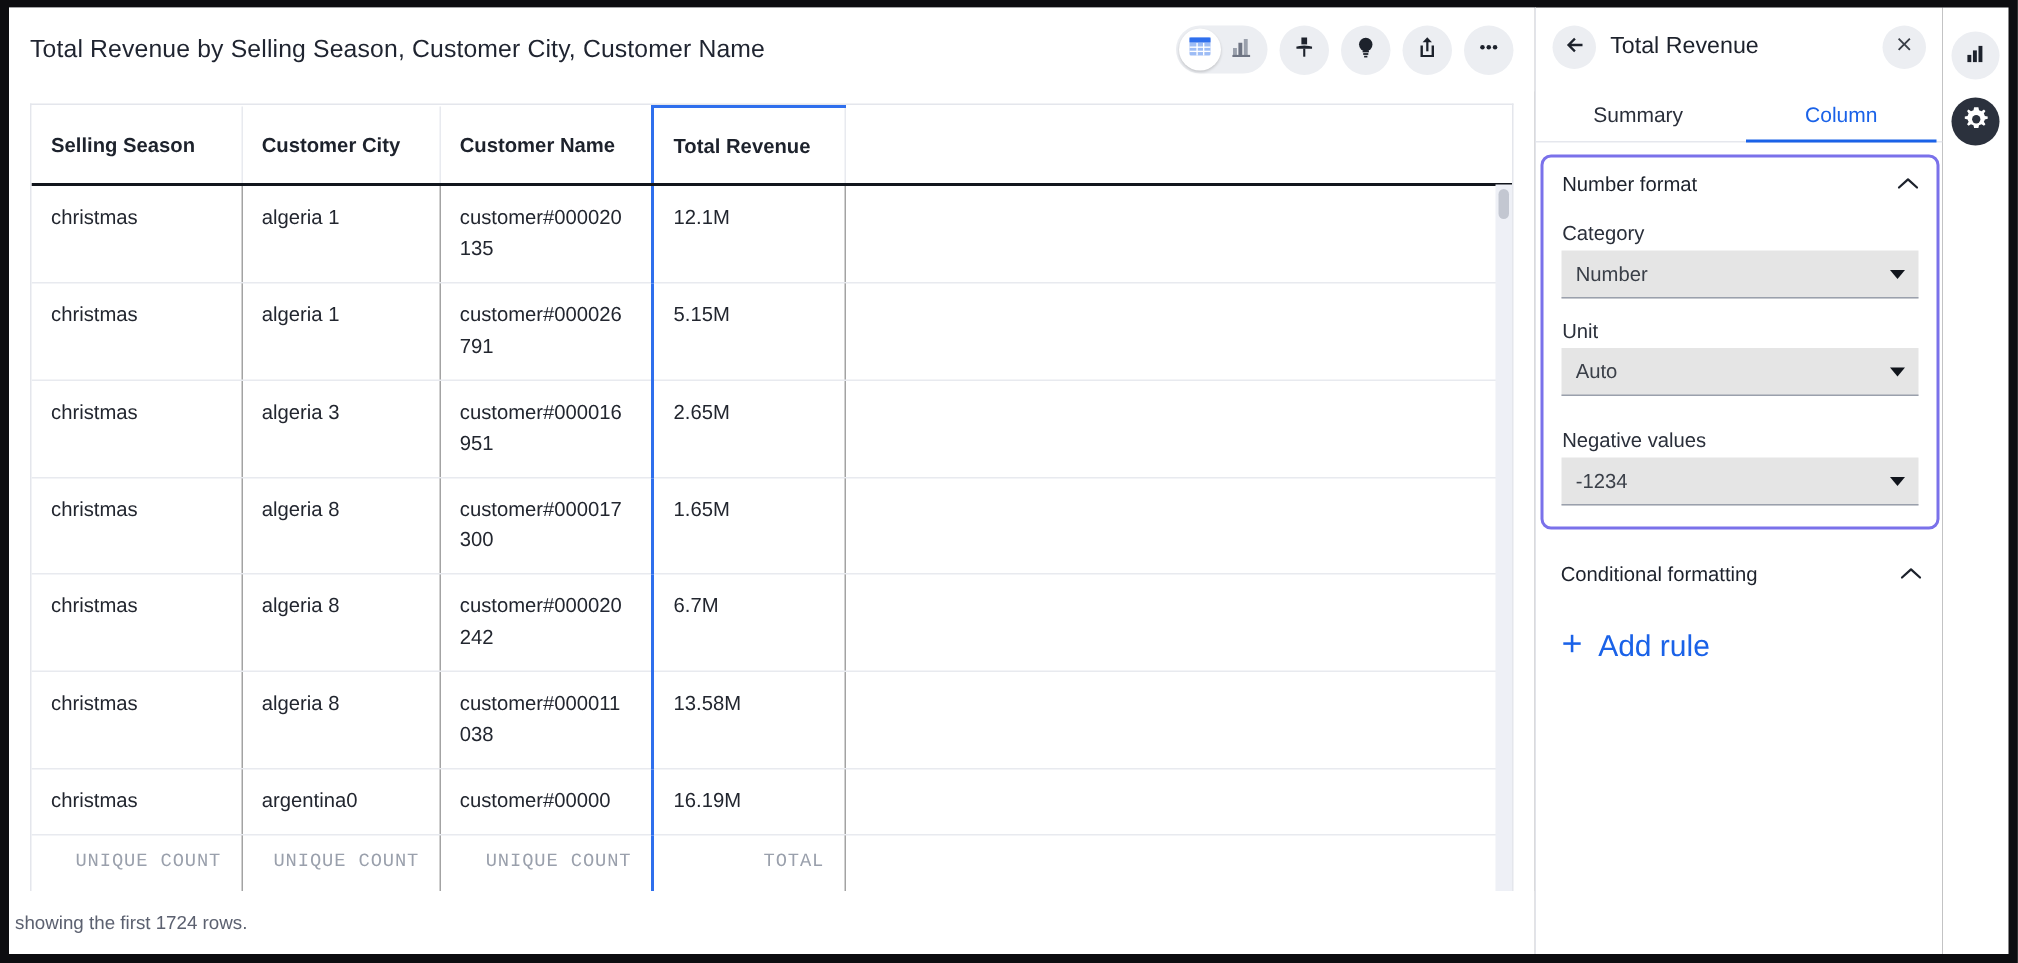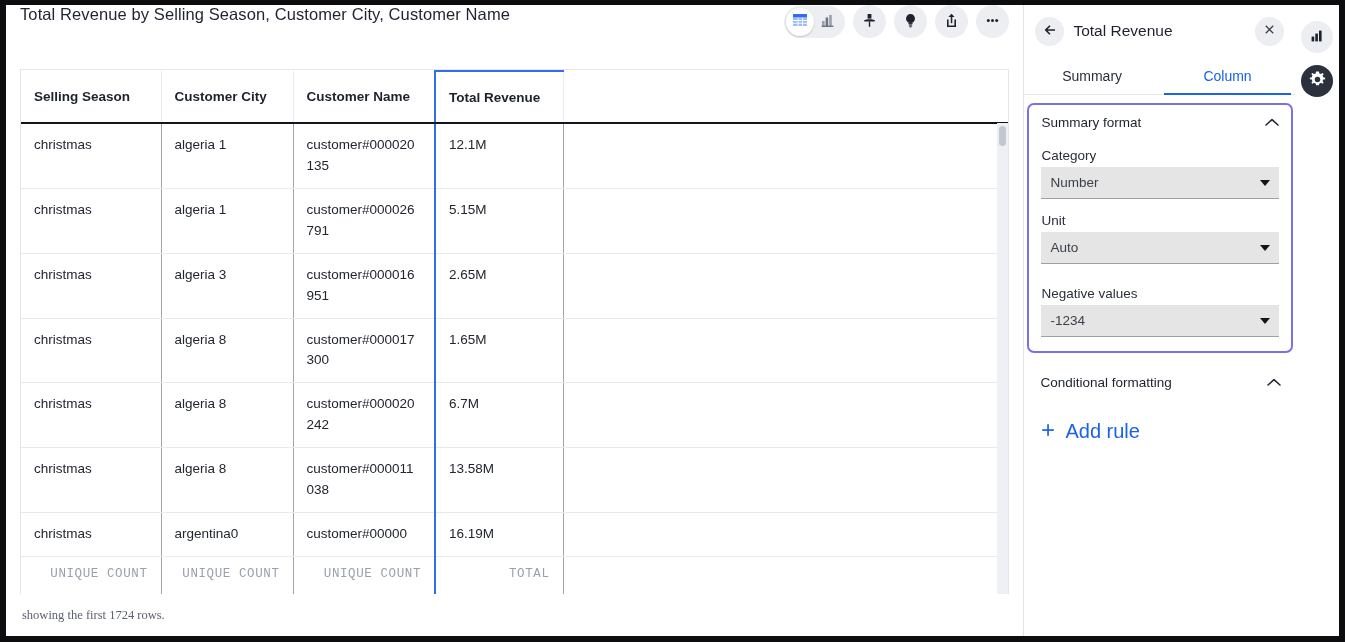--- a/index.html
+++ b/index.html
@@ -30,21 +30,21 @@
     background: #ffffff;
     display: flex;
     flex-direction: column;
     overflow: hidden;
   }
 
   .main-header {
     height: 56px;
     flex: 0 0 56px;
     display: flex;
-    align-items: flex-start;
+    align-items: center;
     padding: 0 14px 0 14px;
     background: #ffffff;
   }
 
   .doc-title {
     font-size: 16.5px;
     color: #1f2430;
     letter-spacing: 0.1px;
     white-space: nowrap;
   }
@@ -188,25 +188,24 @@
     height: 20px;
     border-radius: 4px;
     background: #c3c7d1;
   }
 
   .main-footer {
     flex: 0 0 42px;
     height: 42px;
     display: flex;
     align-items: center;
-    padding: 0 16px;
+    padding: 0 4px;
     font-size: 12.5px;
     color: #5c6170;
     background: #fff;
-    font-family: Liberation Serif, serif;
   }
 
   
   .side-panel {
     width: 273px;
     height: 631px;
     background: #ffffff;
     border-left: 1px solid #e2e4ea;
     display: flex;
     flex-direction: column;
@@ -552,21 +551,21 @@
 
     <div class="side-tabs">
       <div class="tab">Summary</div>
       <div class="tab active">Column</div>
     </div>
 
     <div class="side-body">
 
       <div class="card">
         <div class="sec-head">
-          <span>Summary format</span>
+          <span>Number format</span>
           <span class="chev">
             <svg width="14" height="9" viewBox="0 0 14 9">
               <path d="M1 7 L7 1.6 L13 7" stroke="#1d222c" stroke-width="1.5" fill="none" stroke-linecap="round" stroke-linejoin="round"></path>
             </svg>
           </span>
         </div>
 
         <div class="field-label">Category</div>
         <div class="select-field">
           <span class="val">Number</span>

